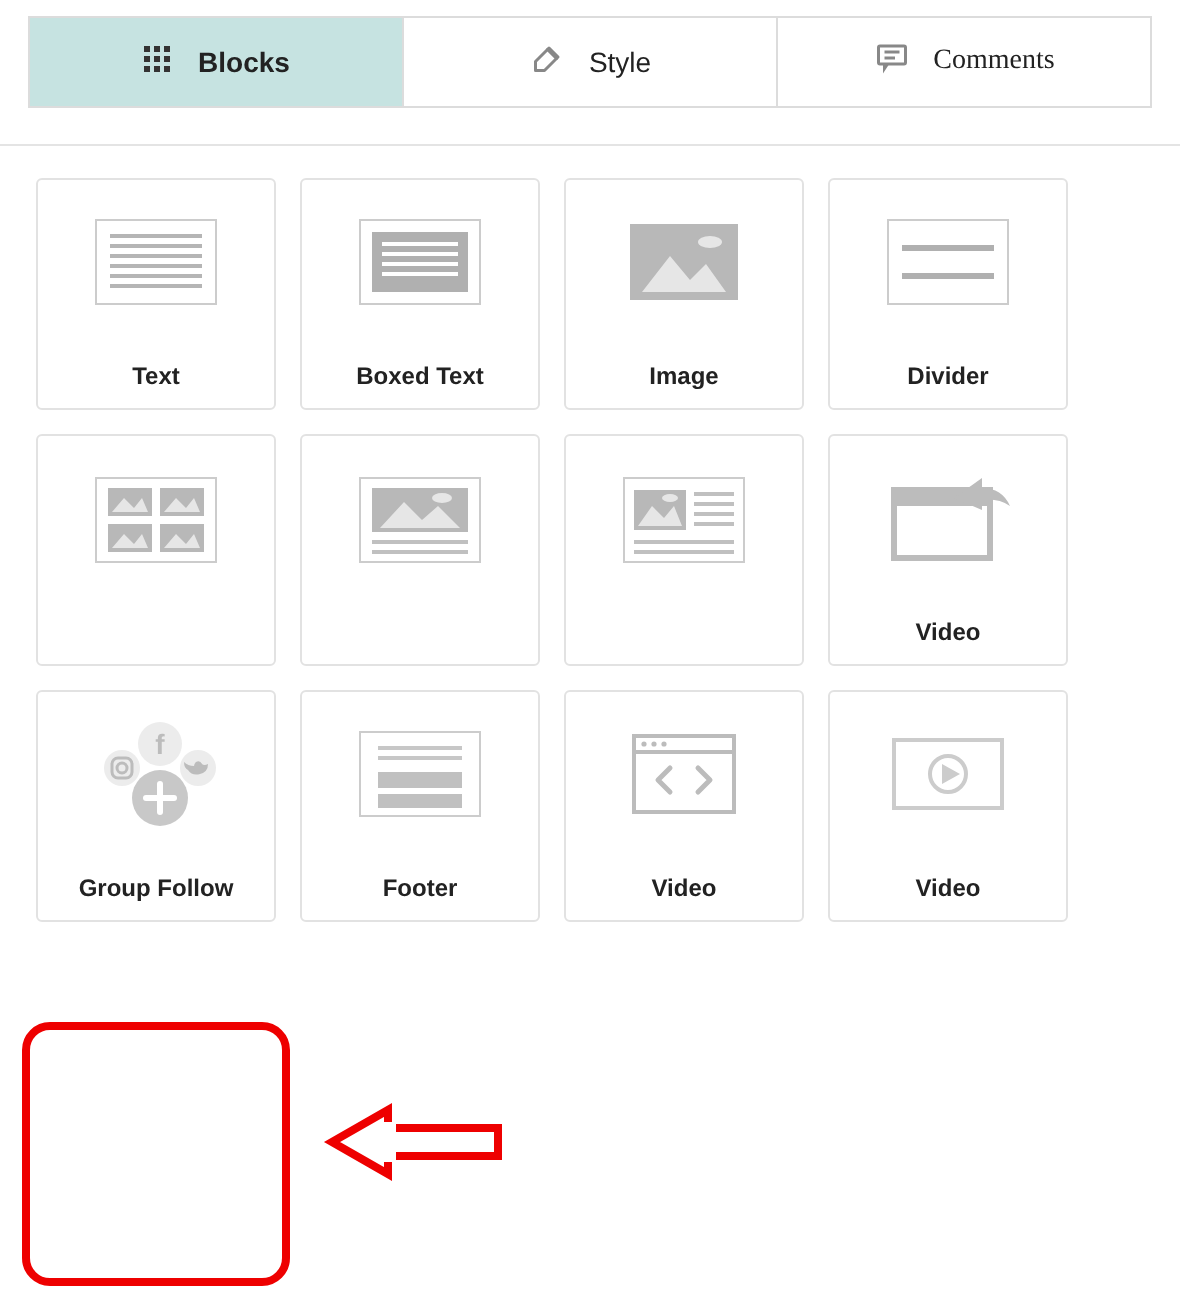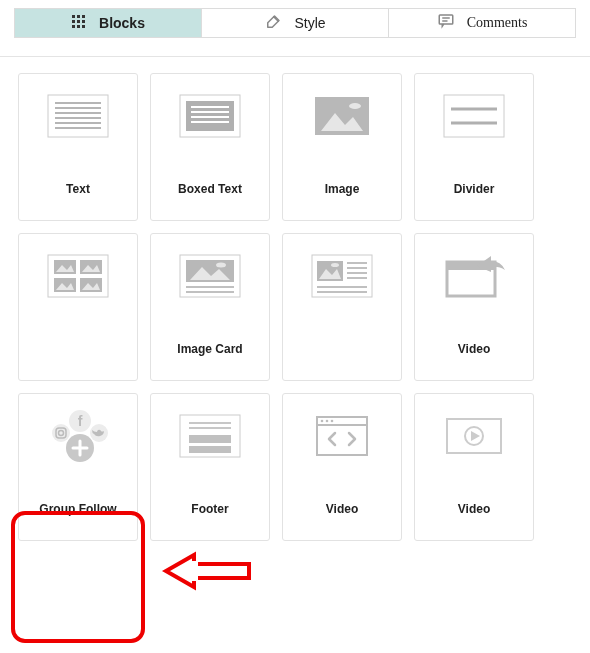--- a/index.html
+++ b/index.html
@@ -16,21 +16,21 @@
       display: flex;
       border: 1px solid #dcdcdc;
       margin: 8px 14px 0 14px;
     }
     .tab {
       flex: 1;
       display: flex;
       align-items: center;
       justify-content: center;
       gap: 12px;
-      height: 28px;
+      height: 44px;
       border-right: 1px solid #dcdcdc;
       cursor: pointer;
       font-size: 14px;
       color: #222;
     }
     .tab:last-child { border-right: none; font-family: Liberation Serif, serif; }
     .tab.active { background: #c6e3e1; font-weight: 600; }
     .tab .label { font-weight: inherit; }
     .divider-line {
       height: 1px;
@@ -38,29 +38,28 @@
       margin: 18px 0 16px 0;
     }
     .grid {
       display: grid;
       grid-template-columns: repeat(4, 120px);
       gap: 12px;
       padding: 0 0 0 18px;
     }
     .tile {
       width: 120px;
-      height: 148px;
+      height: 116px;
       border: 1px solid #e2e2e2;
       border-radius: 3px;
       display: flex;
       flex-direction: column;
       align-items: center;
       cursor: grab;
       background: #fff;
-      gap: 15px;
     }
     .tile .preview {
       width: 100%;
       height: 84px;
       display: flex;
       align-items: center;
       justify-content: center;
     }
     .tile .caption {
       height: 32px;
@@ -210,21 +209,20 @@
     <div class="preview">
       <svg width="70" height="50">
         <rect x="5" y="4" width="60" height="42" fill="none" stroke="#ccc"></rect>
         <rect x="11" y="9" width="48" height="22" fill="#b8b8b8"></rect>
         <polygon points="15,29 27,16 36,25 44,18 55,29" fill="#e6e6e6"></polygon>
         <ellipse cx="46" cy="14" rx="5" ry="2.5" fill="#e6e6e6"></ellipse>
         <line x1="11" y1="36" x2="59" y2="36" stroke="#c0c0c0" stroke-width="2"></line>
         <line x1="11" y1="41" x2="59" y2="41" stroke="#c0c0c0" stroke-width="2"></line>
       </svg>
     </div>
-    <div class="caption">Image Card</div>
   </div>
 
   <div class="tile">
     <div class="preview">
       <svg width="70" height="50">
         <rect x="5" y="4" width="60" height="42" fill="none" stroke="#ccc"></rect>
         <rect x="10" y="10" width="26" height="20" fill="#b8b8b8"></rect>
         <polygon points="12,28 19,18 25,24 30,18 34,28" fill="#e6e6e6"></polygon>
         <ellipse cx="28" cy="14" rx="4" ry="2" fill="#e6e6e6"></ellipse>
         <g stroke="#c0c0c0" stroke-width="2">

